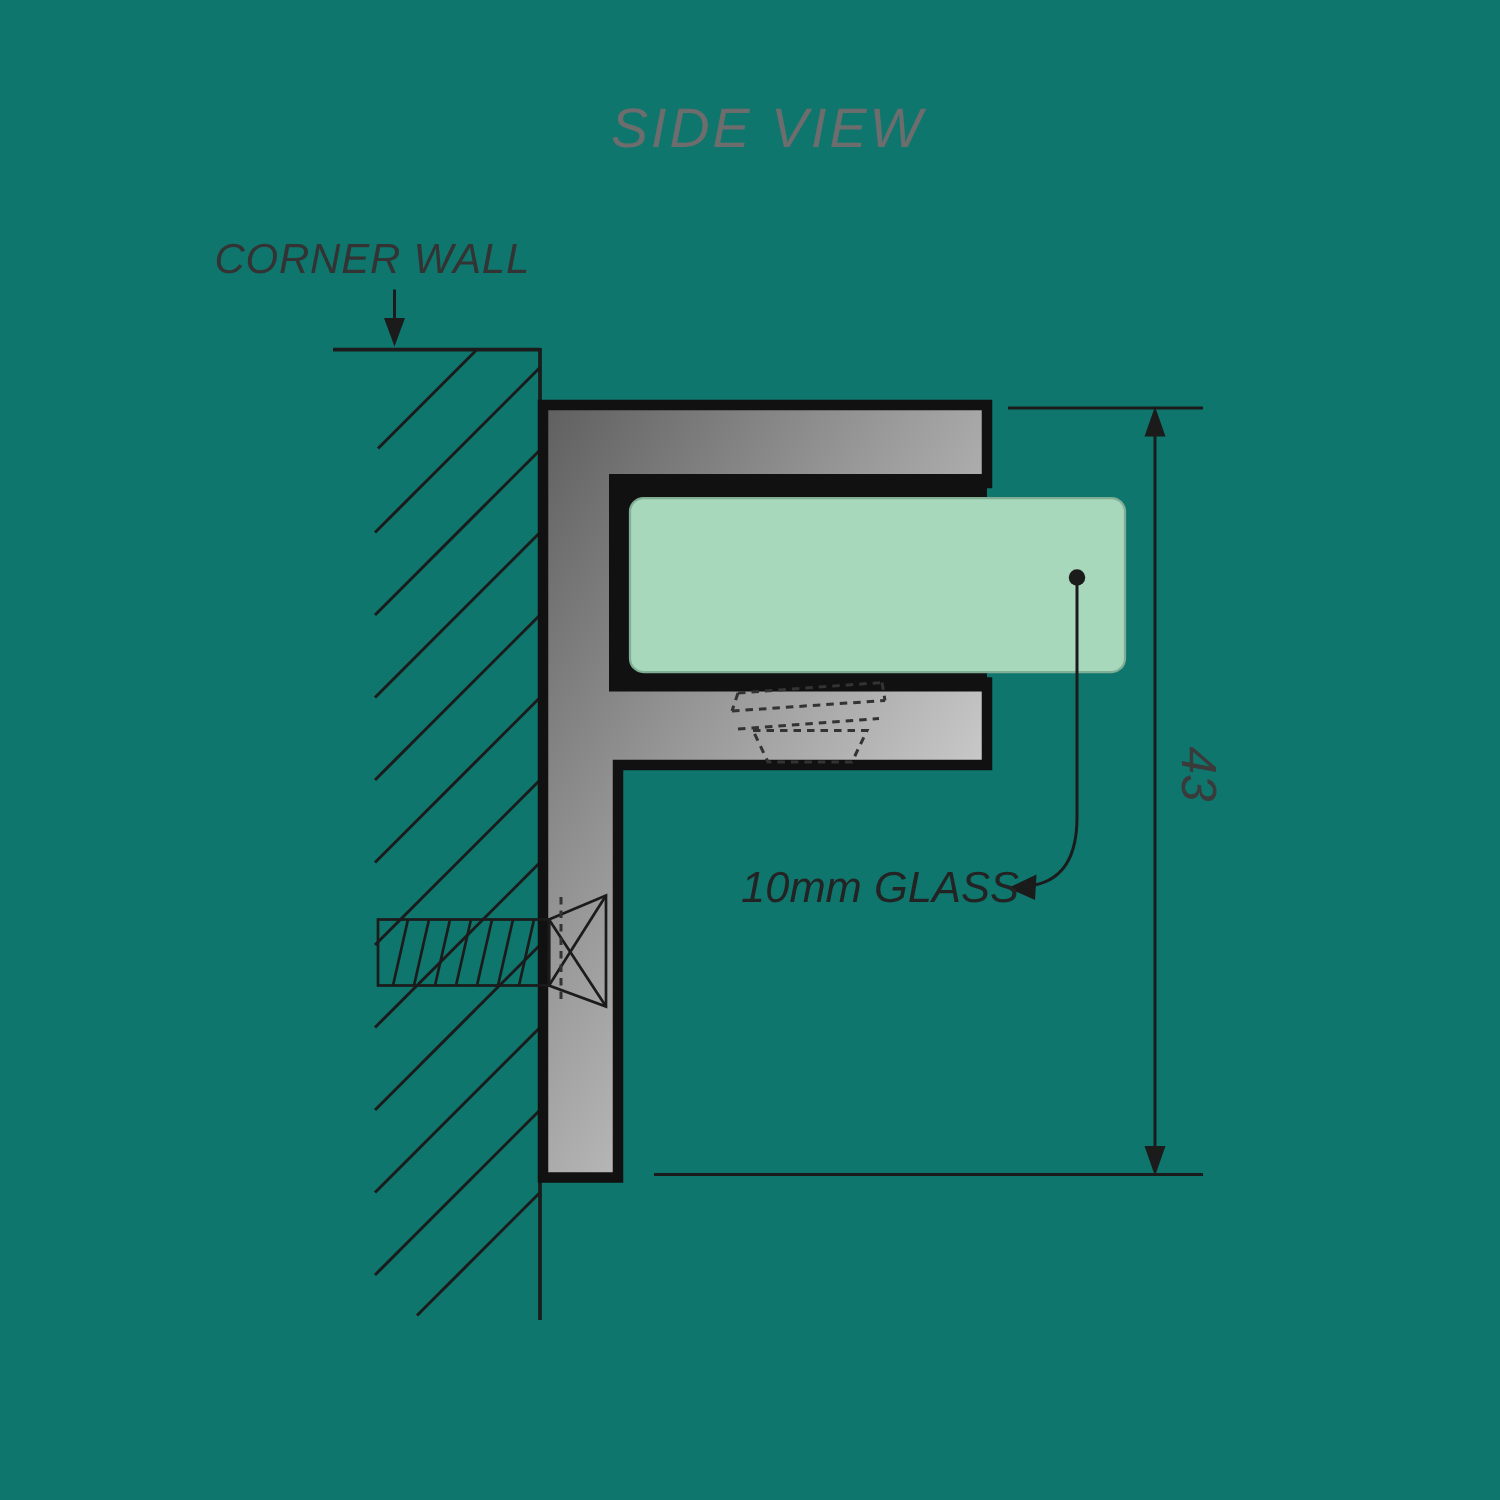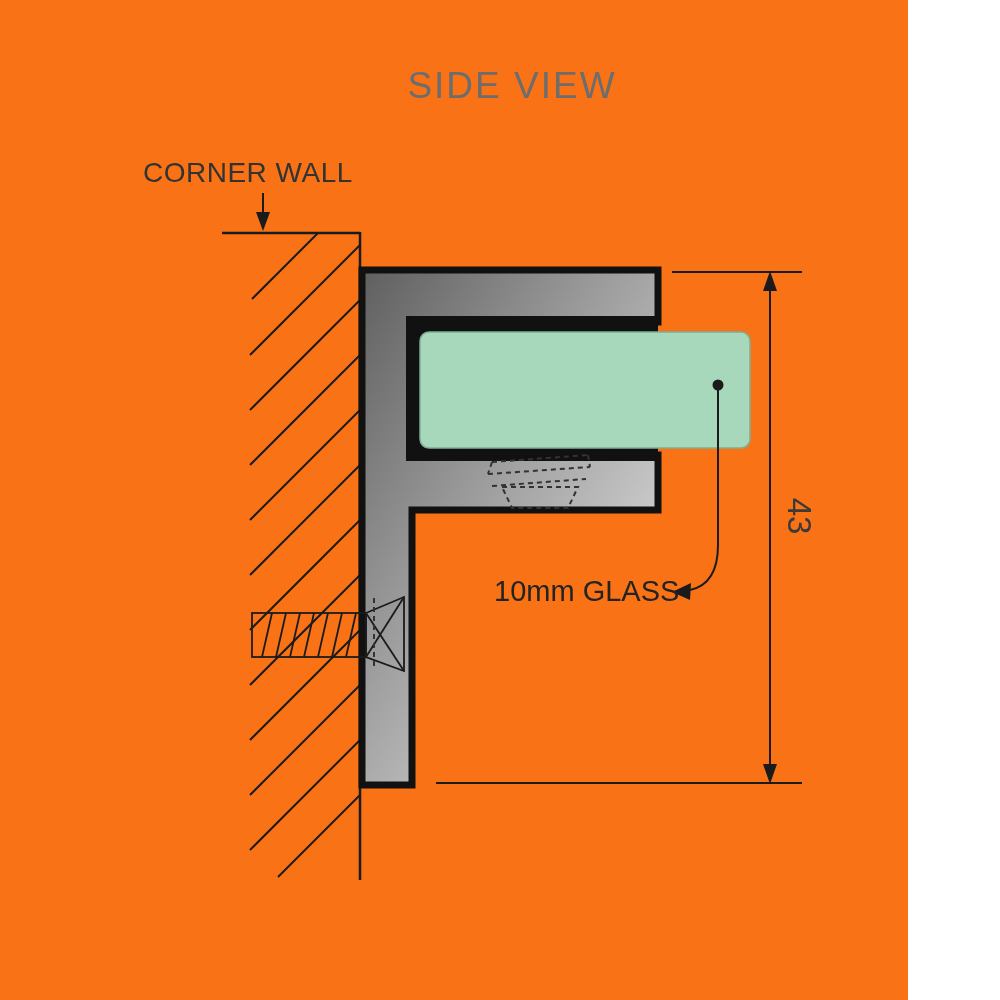--- a/index.html
+++ b/index.html
@@ -1,17 +1,17 @@
 <!DOCTYPE html>
 <html><head>
 <meta charset="utf-8">
 <style>
   html,body{margin:0;padding:0;background:#ffffff;}
-  .stage{width:908px;height:1000px;position:relative;background:#f97316;
-         font-family:"Liberation Sans","DejaVu Sans",sans-serif;}
+  .stage{width:1000px;height:1000px;position:relative;background:#0f766e;
+         font-family:"Liberation Sans","DejaVu Sans",sans-serif;font-style:italic;}
   svg{display:block;}
   .title{font-size:37px;letter-spacing:2px;fill:#6d6d6d;}
   .label{font-size:28px;letter-spacing:0.5px;fill:#333333;}
   .label-dark{font-size:29px;fill:#232323;}
   .dim{font-size:33px;fill:#3a3a3a;}
   .ln{stroke:#1b1b1b;stroke-width:2;fill:none;}
   .ln25{stroke:#1b1b1b;stroke-width:2.5;fill:none;}
   .outline{stroke:#111111;stroke-width:7;}
   .hatch line{stroke:#1b1b1b;stroke-width:2;}
   .thin{stroke:#1b1b1b;stroke-width:1.8;fill:none;}

